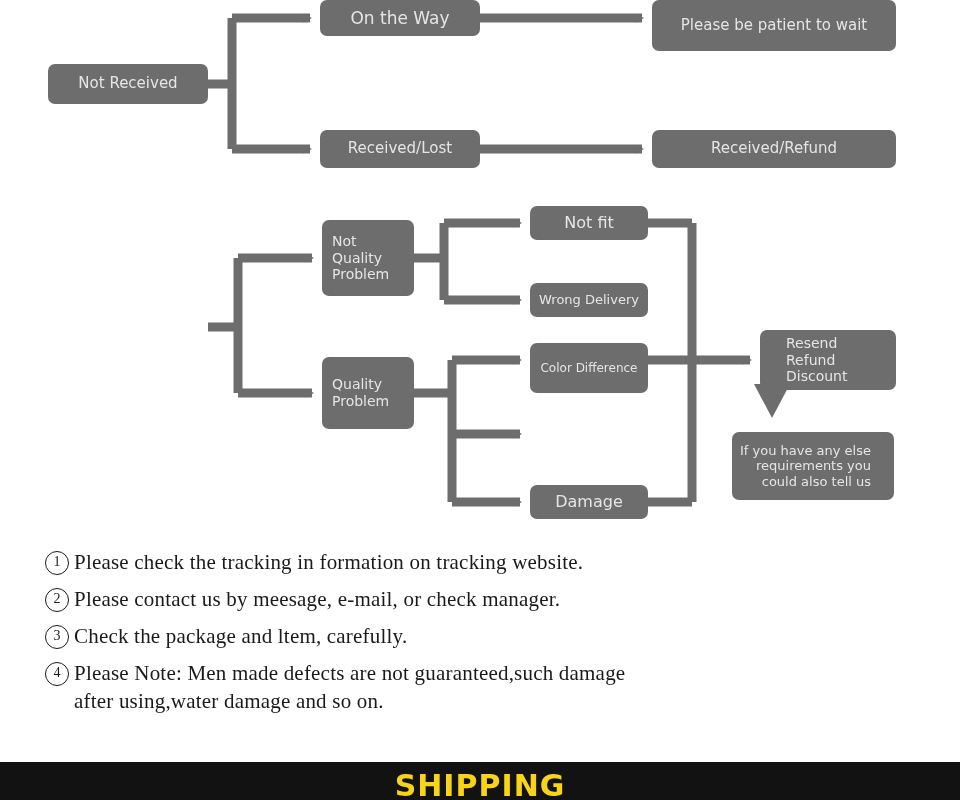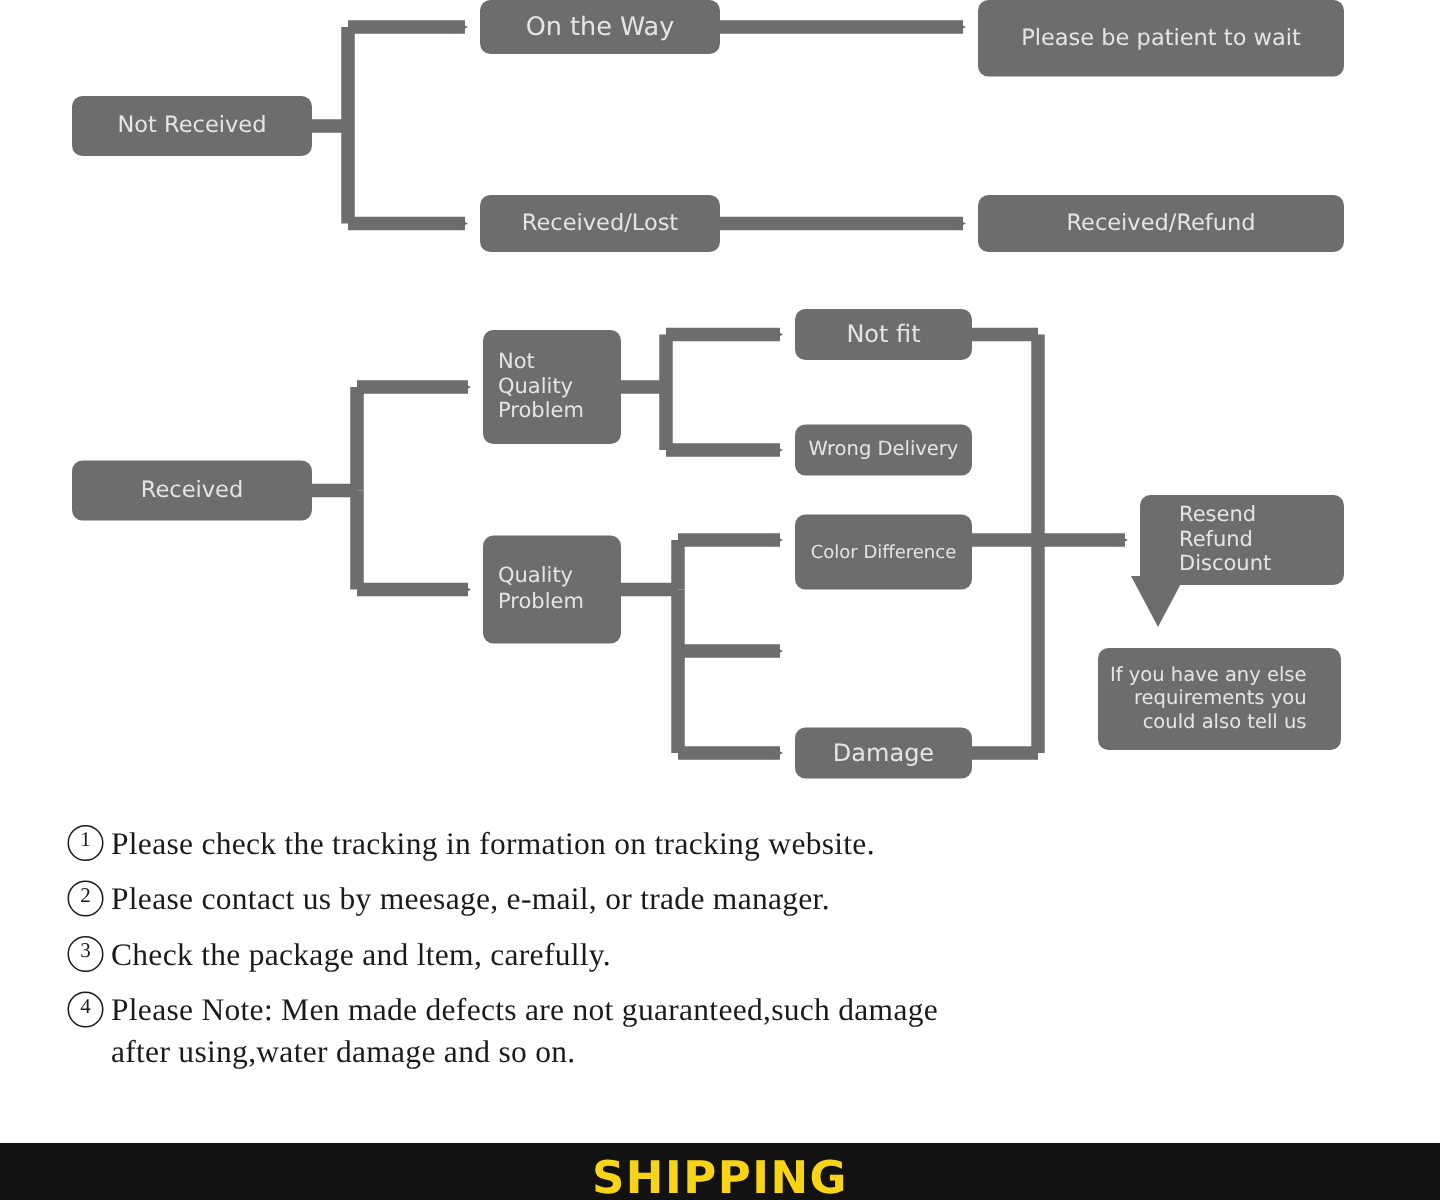--- a/index.html
+++ b/index.html
@@ -151,21 +151,20 @@
     </g>
 
     <path d="M754,384 L790,384 L772,418 Z" fill="#6d6d6d" stroke="none"></path>
   </svg>
 
   <div class="node" style="left:48px;top:64px;width:160px;height:40px;font-size:15px;">Not Received</div>
   <div class="node" style="left:320px;top:0px;width:160px;height:36px;font-size:17px;">On the Way</div>
   <div class="node" style="left:652px;top:0px;width:244px;height:51px;font-size:15px;">Please be patient to wait</div>
   <div class="node" style="left:320px;top:130px;width:160px;height:38px;font-size:15px;">Received/Lost</div>
   <div class="node" style="left:652px;top:130px;width:244px;height:38px;font-size:15px;">Received/Refund</div>
-  <div class="node" style="left:48px;top:307px;width:160px;height:40px;font-size:15px;">Received</div>
   <div class="node" style="left:322px;top:220px;width:92px;height:76px;font-size:14px;justify-content:flex-start;text-align:left;padding-left:10px;">Not
 Quality
 Problem</div>
   <div class="node" style="left:322px;top:357px;width:92px;height:72px;font-size:14px;justify-content:flex-start;text-align:left;padding-left:10px;">Quality
 Problem</div>
   <div class="node" style="left:530px;top:206px;width:118px;height:34px;font-size:16px;">Not fit</div>
   <div class="node" style="left:530px;top:283px;width:118px;height:34px;font-size:13px;">Wrong Delivery</div>
   <div class="node" style="left:530px;top:343px;width:118px;height:50px;font-size:12px;">Color Difference</div>
   <div class="node" style="left:530px;top:485px;width:118px;height:34px;font-size:16px;">Damage</div>
   <div class="node" style="left:760px;top:330px;width:136px;height:60px;font-size:14px;justify-content:flex-start;text-align:left;padding-left:26px;">Resend
@@ -175,21 +174,21 @@
 requirements you
 could also tell us</div>
 
   <div class="notes">
     <div class="note-row">
       <div class="note-num"><span>1</span></div>
       <div class="note-text">Please check the tracking in formation on tracking website.</div>
     </div>
     <div class="note-row">
       <div class="note-num"><span>2</span></div>
-      <div class="note-text">Please contact us by meesage, e-mail, or trade manager.</div>
+      <div class="note-text">Please contact us by meesage, e-mail, or check manager.</div>
     </div>
     <div class="note-row">
       <div class="note-num"><span>3</span></div>
       <div class="note-text">Check the package and ltem, carefully.</div>
     </div>
     <div class="note-row">
       <div class="note-num"><span>4</span></div>
       <div class="note-text" style="white-space:pre-line;">Please Note: Men made defects  are not guaranteed,such damage
 after using,water damage and so on.</div>
     </div>

